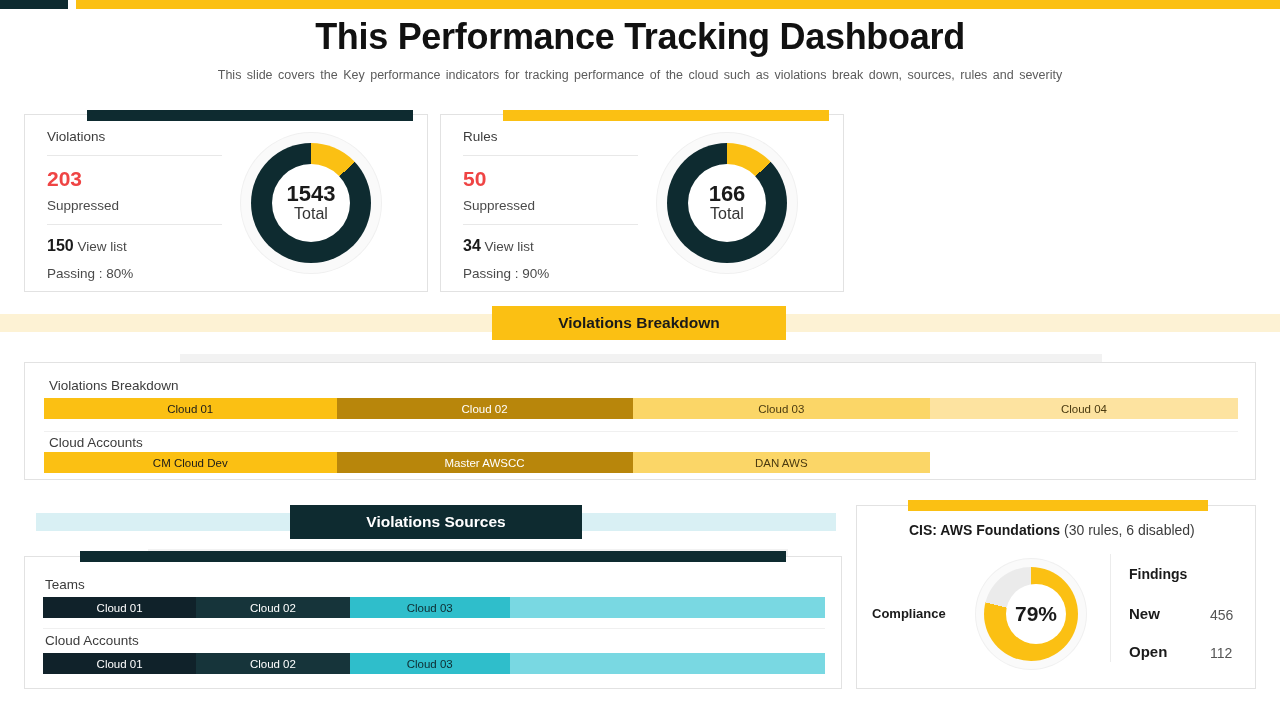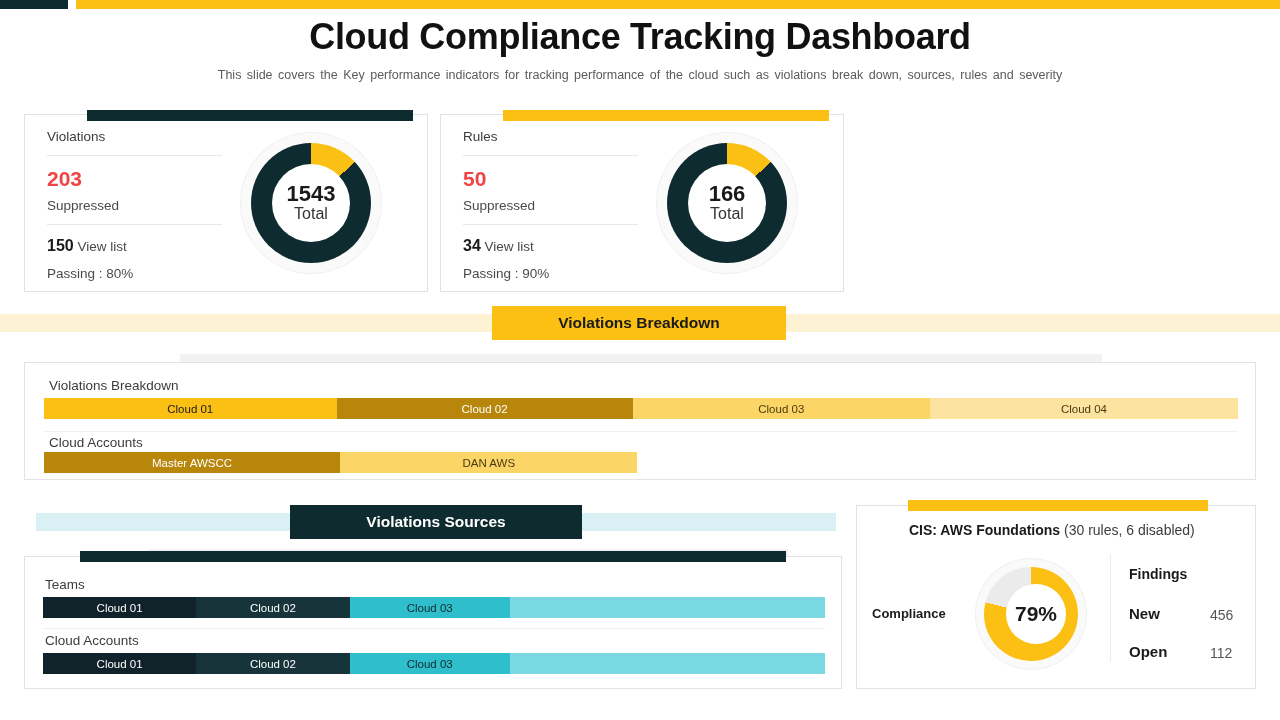--- a/index.html
+++ b/index.html
@@ -97,21 +97,21 @@
 </head>
 <body>
 
 <div class="slide">
 
   <div class="top-strip">
     <div class="dark"></div>
     <div class="gold"></div>
   </div>
 
-  <div class="title">Cloud Compliance Tracking Dashboard</div>
+  <div class="title">This Performance Tracking Dashboard</div>
   <div class="subtitle">This slide covers the Key performance indicators for tracking performance of the cloud such as violations break down, sources, rules and severity</div>
 
   <div class="card" style="left:24px; top:114px; width:404px; height:178px;">
     <div class="card-accent" style="left:62px; top:-5px; width:326px; background:#0e2b30;"></div>
 
     <div class="kpi-left">
       <div class="kpi-head kpi-rule">Violations</div>
       <div class="kpi-rule">
         <div class="kpi-big">203</div>
         <div class="kpi-sub">Suppressed</div>
@@ -170,20 +170,21 @@
     <div class="seg-bar" id="breakdown-bar-0" style="left:19px; top:35px; width:1194px;">
         <div class="seg" style="width: 24.5%; background: rgb(251, 192, 19); color: rgb(26, 26, 26);">Cloud 01</div>
         <div class="seg" style="width: 24.8%; background: rgb(184, 134, 11); color: rgb(255, 255, 255);">Cloud 02</div>
         <div class="seg" style="width: 24.9%; background: rgb(251, 214, 103); color: rgb(74, 58, 16);">Cloud 03</div>
         <div class="seg" style="width: 25.8%; background: rgb(253, 227, 160); color: rgb(74, 58, 16);">Cloud 04</div>
       </div>
     <div class="seg-divider" style="left:19px; top:68px; width:1194px;"></div>
 
     <div class="seg-label" style="left:24px; top:72px;">Cloud Accounts</div>
     <div class="seg-bar" id="breakdown-bar-1" style="left:19px; top:89px; width:1194px;">
+        <div class="seg" style="width: 24.5%; background: rgb(251, 192, 19); color: rgb(26, 26, 26);">CM Cloud Dev</div>
         <div class="seg" style="width: 24.8%; background: rgb(184, 134, 11); color: rgb(255, 255, 255);">Master AWSCC</div>
         <div class="seg" style="width: 24.9%; background: rgb(251, 214, 103); color: rgb(74, 58, 16);">DAN AWS</div>
       </div>
   </div>
 
   <div class="banner-strip" style="left:36px; top:513px; width:800px; background:#d9f0f4;"></div>
   <div class="banner-box" style="left:290px; top:505px; width:292px; height:34px; background:#0e2b30; color:#ffffff;">Violations Sources</div>
 
   <div class="panel-tab" style="left:148px; top:549px; width:640px;"></div>
   <div class="card-accent" style="left:80px; top:551px; width:706px; background:#0e2b30; z-index:3;"></div>

